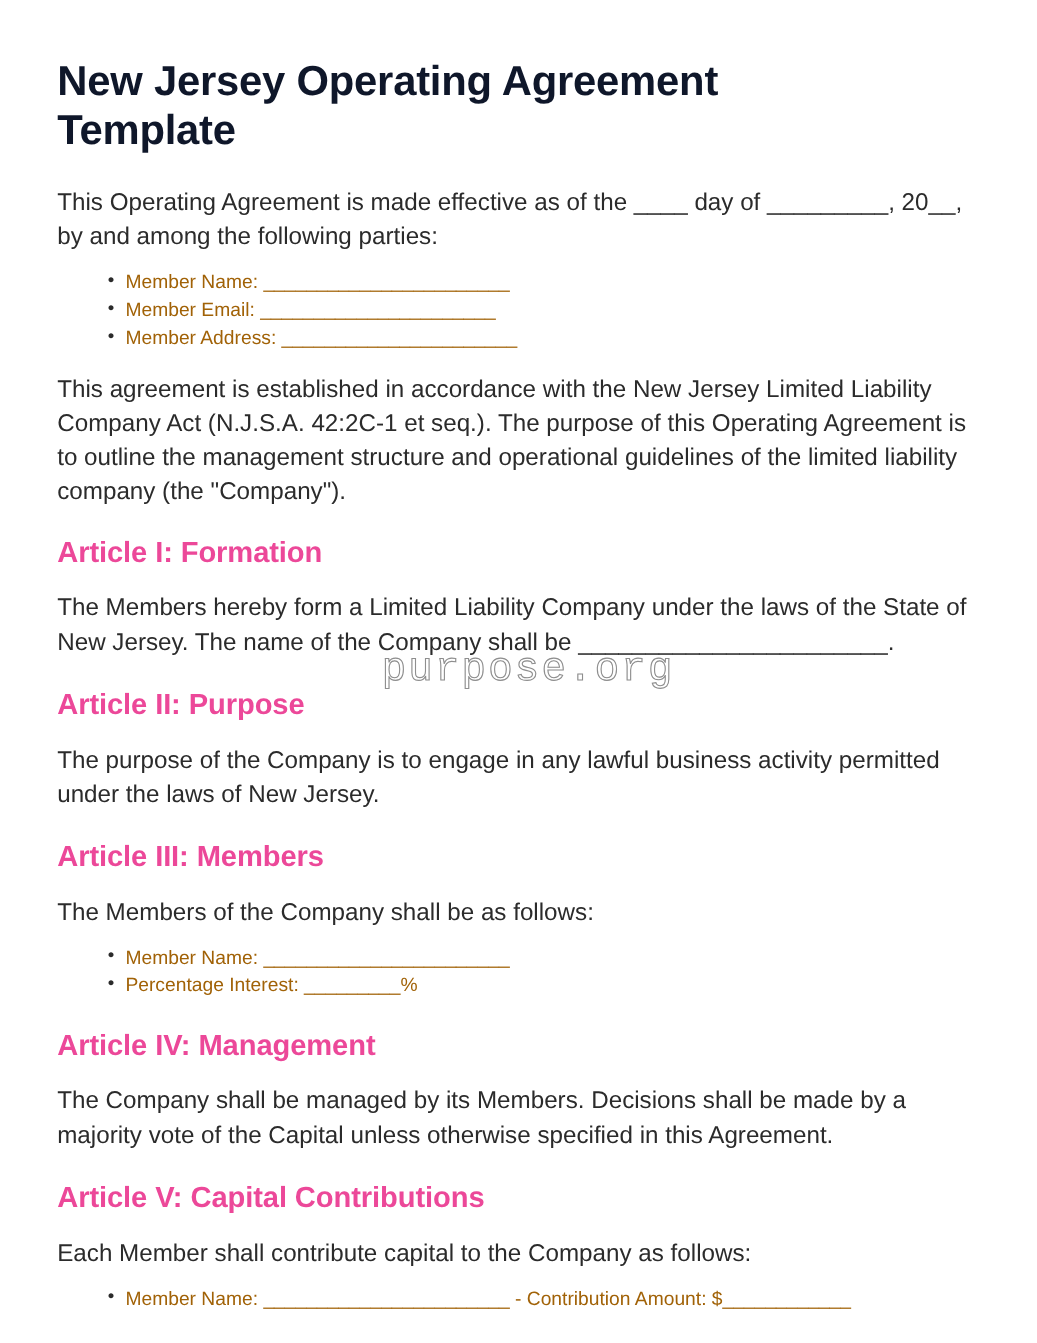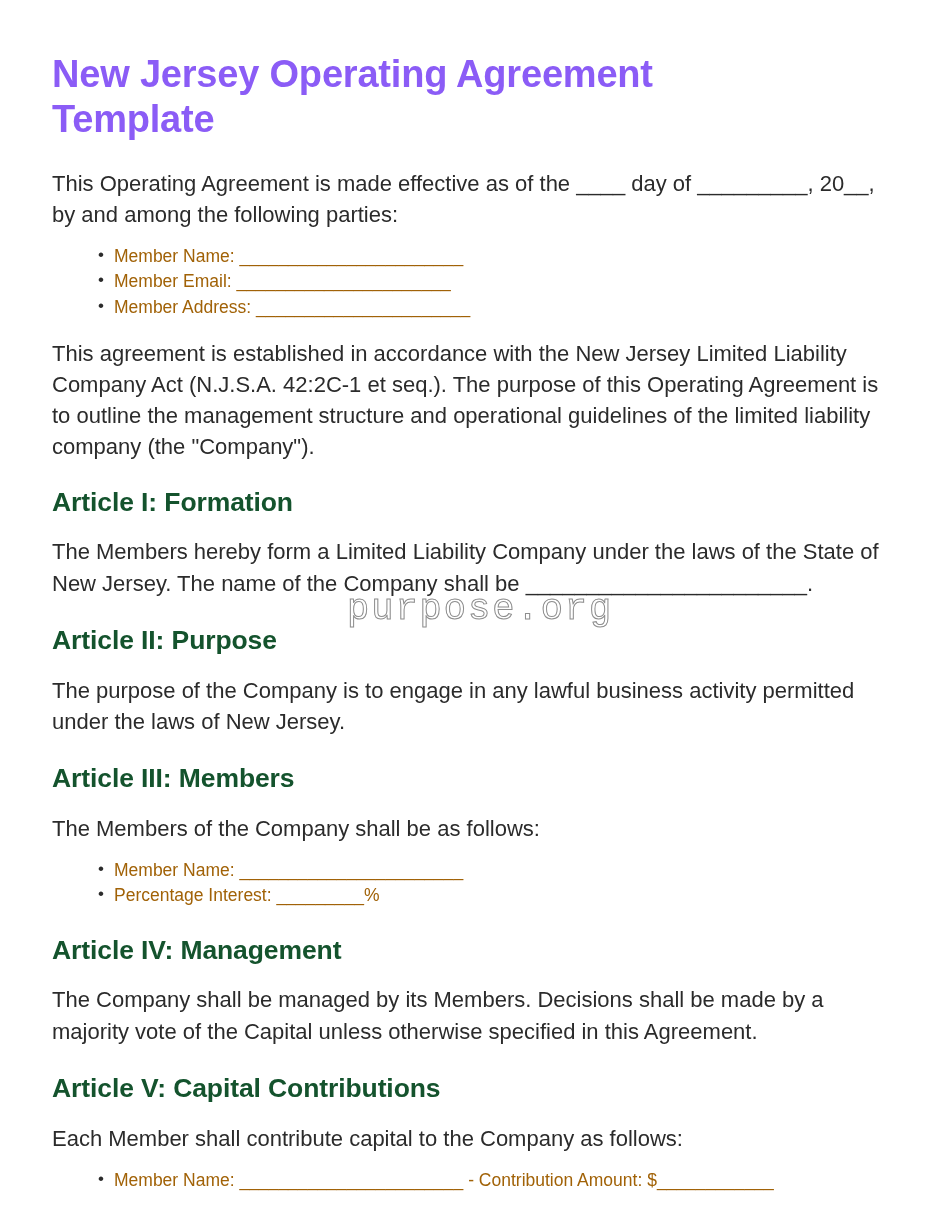--- a/index.html
+++ b/index.html
@@ -20,21 +20,21 @@
     width: 943px;
     height: 1221px;
     background: #ffffff;
     box-sizing: border-box;
     padding: 52px 55px 0 52px;
     overflow: hidden;
   }
   .doc-title {
     font-size: 38px;
     font-weight: bold;
-    color: #8b5cf6;
+    color: #0f172a;
     line-height: 1.18;
     letter-spacing: -0.2px;
     margin: 0 0 26px 0;
     max-width: 720px;
   }
   .body-par {
     font-size: 22px;
     line-height: 1.42;
     color: #2b2b2b;
     margin: 0 0 18px 0;
@@ -60,21 +60,21 @@
     content: "\2022";
     position: absolute;
     left: 0;
     top: -1px;
     font-size: 17px;
     color: #2b2b2b;
   }
   .art-head {
     font-size: 26.5px;
     font-weight: bold;
-    color: #14532d;
+    color: #ec4899;
     line-height: 1.2;
     letter-spacing: -0.1px;
     margin: 26px 0 18px 0;
   }
   .art-head.first {
     margin-top: 24px;
   }
   .watermark {
     position: absolute;
     left: 347px;

